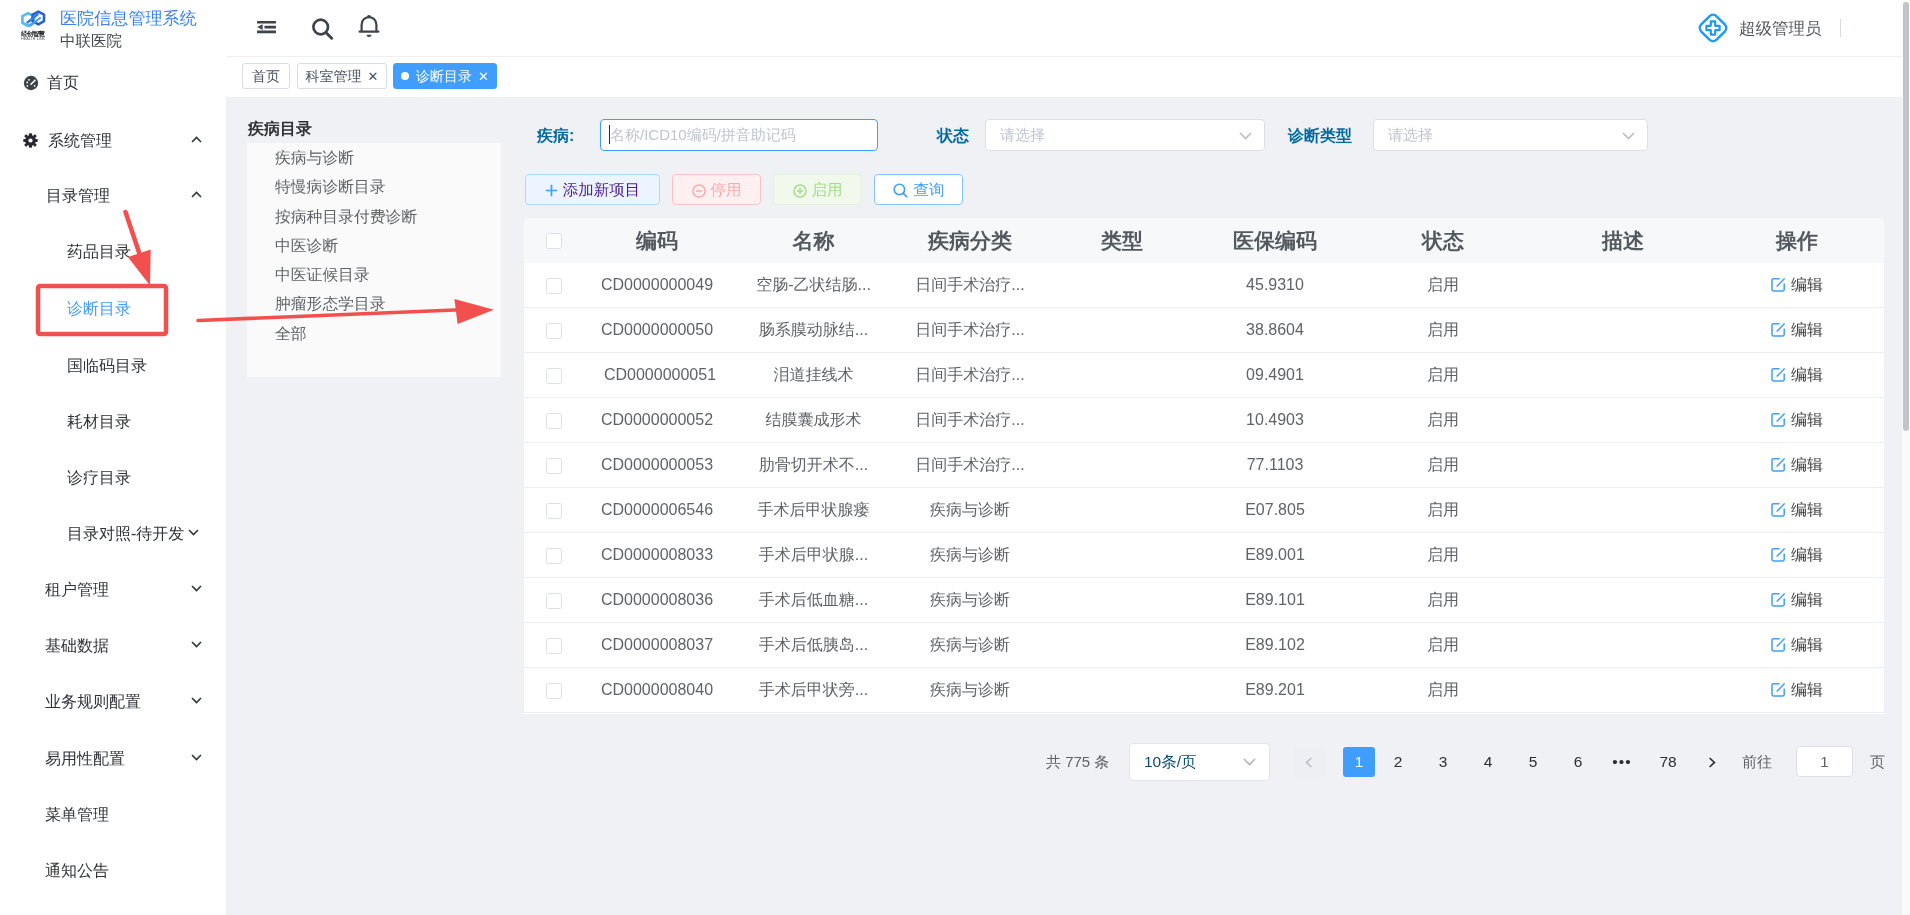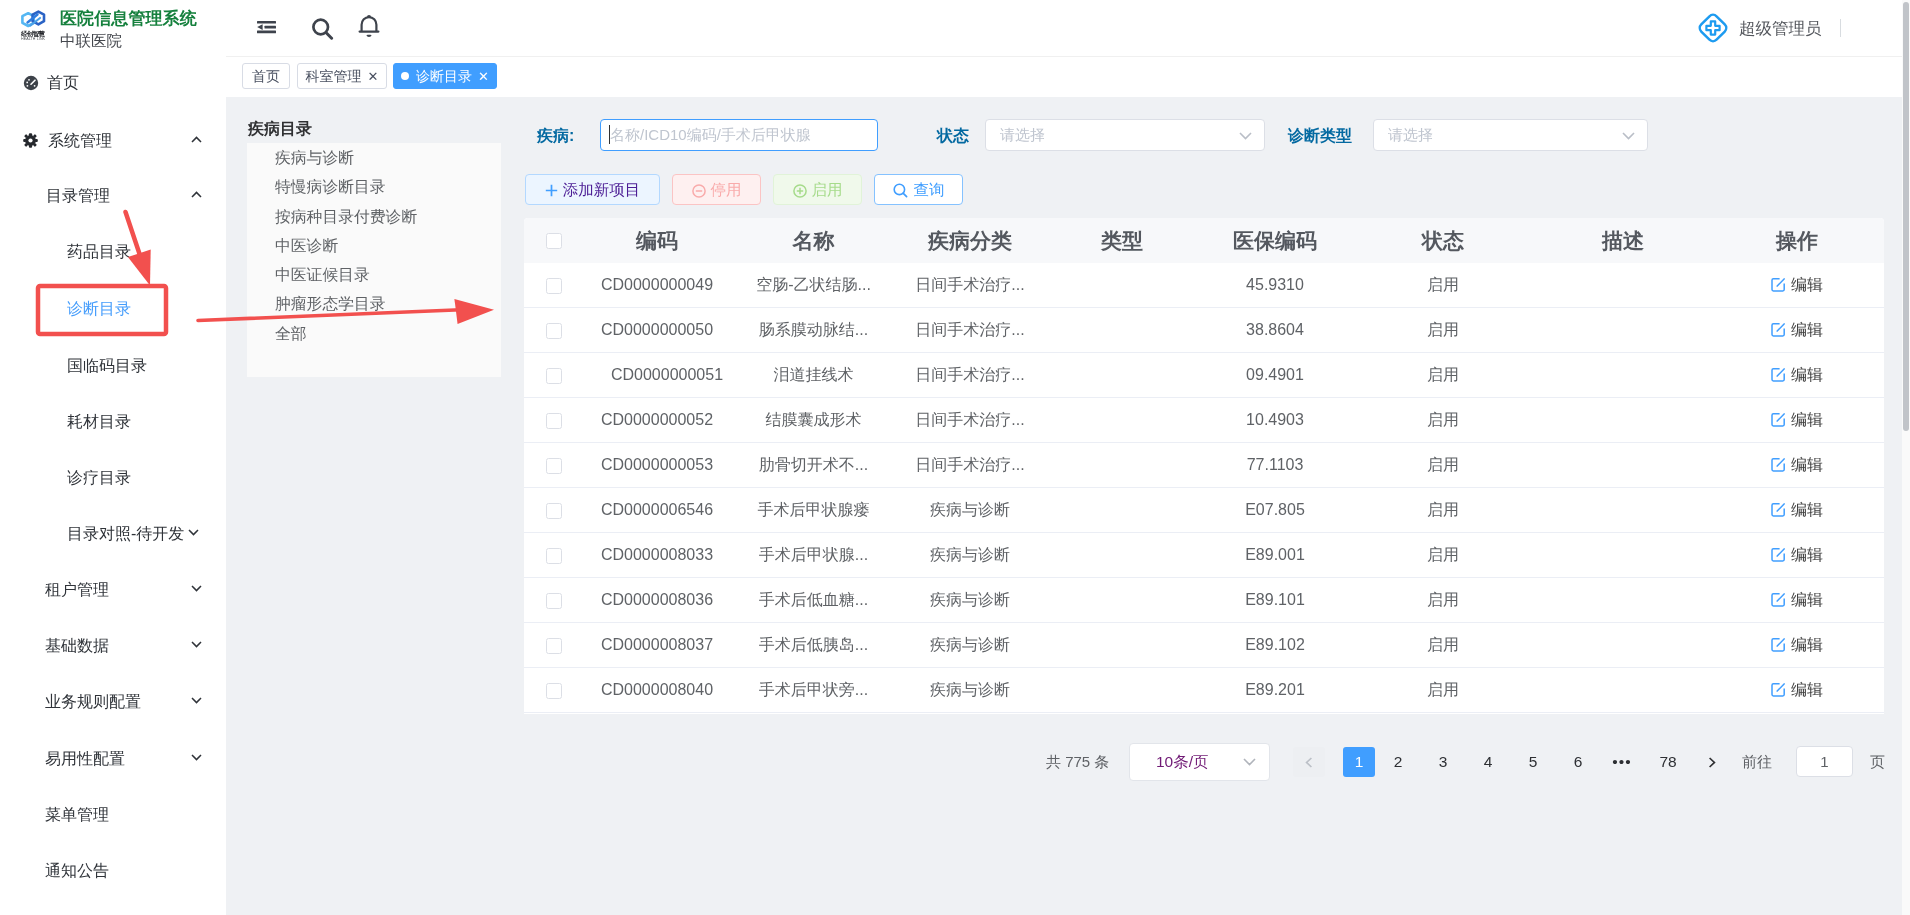--- a/index.html
+++ b/index.html
@@ -56,21 +56,21 @@
 <div id="header">
 
   <svg class="abs" style="left:17px;top:8px" width="32" height="34" viewBox="0 0 32 34">
     <path d="M11.2 5.2 L16.8 8.2 L16.8 14.8 L11.2 18 L5.4 14.8 L5.4 8.2 Z" fill="none" stroke="#55b7f3" stroke-width="2.6" stroke-linejoin="round"></path>
     <path d="M21.4 3.6 L27 6.6 L27 13.2 L21.4 16.4 L15.6 13.2 L15.6 6.6 Z" fill="none" stroke="#2a63c5" stroke-width="2.6" stroke-linejoin="round"></path>
     <path d="M10.5 14.5 L20.5 6.5" stroke="#2f7ddf" stroke-width="2.4" stroke-linecap="round"></path>
     <path d="M13.5 17.5 L23 10" stroke="#4aa0e8" stroke-width="2.2" stroke-linecap="round"></path>
     <text x="4" y="27.5" font-size="6.5" font-weight="bold" fill="#24262b" textLength="24">经创智慧</text>
     <text x="4" y="32" font-size="3.6" fill="#4a4d52" textLength="24">HEALTH LINK</text>
   </svg>
-  <div class="abs" style="left:60px;top:7px;font-size:17px;font-weight:bold;color:#15803d;letter-spacing:0.1px;">医院信息管理系统</div>
+  <div class="abs" style="left:60px;top:7px;font-size:17px;font-weight:normal;color:#3b82f6;letter-spacing:0.1px;">医院信息管理系统</div>
   <div class="abs" style="left:60px;top:31px;font-size:15.5px;color:#45484e;">中联医院</div>
 
   <svg class="abs" style="left:255px;top:19px" width="22" height="18" viewBox="0 0 22 18">
     <rect x="2" y="2" width="19" height="2.6" rx="0.5" fill="#3e434c"></rect>
     <rect x="9.5" y="6.8" width="11.5" height="2.6" rx="0.5" fill="#3e434c"></rect>
     <rect x="2" y="11.6" width="19" height="2.6" rx="0.5" fill="#3e434c"></rect>
     <path d="M7.6 5.2 L7.6 11 L2.2 8.1 Z" fill="#3e434c"></path>
   </svg>
 
   <svg class="abs" style="left:311px;top:16px" width="23" height="24" viewBox="0 0 23 24">
@@ -160,21 +160,21 @@
   <div class="ti">疾病与诊断</div>
   <div class="ti">特慢病诊断目录</div>
   <div class="ti">按病种目录付费诊断</div>
   <div class="ti">中医诊断</div>
   <div class="ti">中医证候目录</div>
   <div class="ti">肿瘤形态学目录</div>
   <div class="ti">全部</div>
 </div>
 
 <div class="flabel" style="left:537px;">疾病:</div>
-<div class="finput" style="left:600px;width:267px;border-color:#409eff;padding-left:9px;">名称/ICD10编码/手术后甲状腺</div>
+<div class="finput" style="left:600px;width:267px;border-color:#409eff;padding-left:9px;">名称/ICD10编码/拼音助记码</div>
 <div class="abs" style="left:609px;top:125px;width:1px;height:19px;background:#303133;z-index:2;"></div>
 <div class="flabel" style="left:937px;">状态</div>
 <div class="finput" style="left:985px;width:264px;padding-left:14px;">请选择
   <svg class="abs" style="right:12px;top:12px" width="13" height="8" viewBox="0 0 13 8">
         <path d="M1 1 L6.5 6.6 L12 1" fill="none" stroke="#b9bec7" stroke-width="1.6"></path>
       </svg>
 </div>
 <div class="flabel" style="left:1288px;">诊断类型</div>
 <div class="finput" style="left:1373px;width:259px;padding-left:14px;">请选择
   <svg class="abs" style="right:12px;top:12px" width="13" height="8" viewBox="0 0 13 8">
@@ -232,21 +232,21 @@
 <div class="td" style="left:372px;width:148px;">日间手术治疗...</div>
 <div class="td" style="left:676px;width:150px;">38.8604</div>
 <div class="td" style="left:826px;width:186px;">启用</div>
 <div class="td edit" style="left:1186px;width:174px;"><svg style="vertical-align:-2px;margin-right:5px" width="15" height="15" viewBox="0 0 15 15">
             <path d="M13.2 6.4 V12.6 A1.4 1.4 0 0 1 11.8 14 H2.4 A1.4 1.4 0 0 1 1 12.6 V3.2 A1.4 1.4 0 0 1 2.4 1.8 H8.6" fill="none" stroke="#409eff" stroke-width="1.5"></path>
             <path d="M6.2 9.1 L13.1 1.9" stroke="#409eff" stroke-width="1.5" stroke-linecap="round"></path>
           </svg>编辑</div>
 </div>
 <div class="tr" style="top:135px;">
 <div class="cb" style="left:22px;top:15px;"></div>
-<div class="td" style="left:69px;width:148px;">CD0000000051</div>
+<div class="td" style="left:62px;width:148px;">CD0000000051</div>
 <div class="td" style="left:207px;width:165px;">泪道挂线术</div>
 <div class="td" style="left:372px;width:148px;">日间手术治疗...</div>
 <div class="td" style="left:676px;width:150px;">09.4901</div>
 <div class="td" style="left:826px;width:186px;">启用</div>
 <div class="td edit" style="left:1186px;width:174px;"><svg style="vertical-align:-2px;margin-right:5px" width="15" height="15" viewBox="0 0 15 15">
             <path d="M13.2 6.4 V12.6 A1.4 1.4 0 0 1 11.8 14 H2.4 A1.4 1.4 0 0 1 1 12.6 V3.2 A1.4 1.4 0 0 1 2.4 1.8 H8.6" fill="none" stroke="#409eff" stroke-width="1.5"></path>
             <path d="M6.2 9.1 L13.1 1.9" stroke="#409eff" stroke-width="1.5" stroke-linecap="round"></path>
           </svg>编辑</div>
 </div>
 <div class="tr" style="top:180px;">
@@ -330,21 +330,21 @@
 <div class="td" style="left:826px;width:186px;">启用</div>
 <div class="td edit" style="left:1186px;width:174px;"><svg style="vertical-align:-2px;margin-right:5px" width="15" height="15" viewBox="0 0 15 15">
             <path d="M13.2 6.4 V12.6 A1.4 1.4 0 0 1 11.8 14 H2.4 A1.4 1.4 0 0 1 1 12.6 V3.2 A1.4 1.4 0 0 1 2.4 1.8 H8.6" fill="none" stroke="#409eff" stroke-width="1.5"></path>
             <path d="M6.2 9.1 L13.1 1.9" stroke="#409eff" stroke-width="1.5" stroke-linecap="round"></path>
           </svg>编辑</div>
 </div>
 </div>
 
 <div class="pg" style="left:1046px;top:753px;">共 775 条</div>
 <div class="abs" style="left:1129px;top:743px;width:139px;height:36px;background:#fff;border:1px solid #e2e5ea;border-radius:4px;">
-  <div class="abs" style="left:26px;top:8px;font-size:15.5px;color:#701a75;">10条/页</div>
+  <div class="abs" style="left:14px;top:8px;font-size:15.5px;color:#0c4a6e;">10条/页</div>
   <svg class="abs" style="right:13px;top:14px" width="13" height="8" viewBox="0 0 13 8">
         <path d="M1 1 L6.5 6.6 L12 1" fill="none" stroke="#b0b4bb" stroke-width="1.6"></path>
       </svg>
 </div>
 <div class="abs" style="left:1293px;top:747px;width:32px;height:30px;background:#edeff2;border-radius:3px;">
   <svg class="abs" style="left:12px;top:10px" width="8" height="11" viewBox="0 0 8 11">
         <path d="M6.4 1 L1.6 5.5 L6.4 10" fill="none" stroke="#bcc0c7" stroke-width="1.7"></path>
       </svg>
 </div>
 <div class="pnum" style="left:1343px;background:#409eff;color:#fff;border-radius:3px;">1</div>

